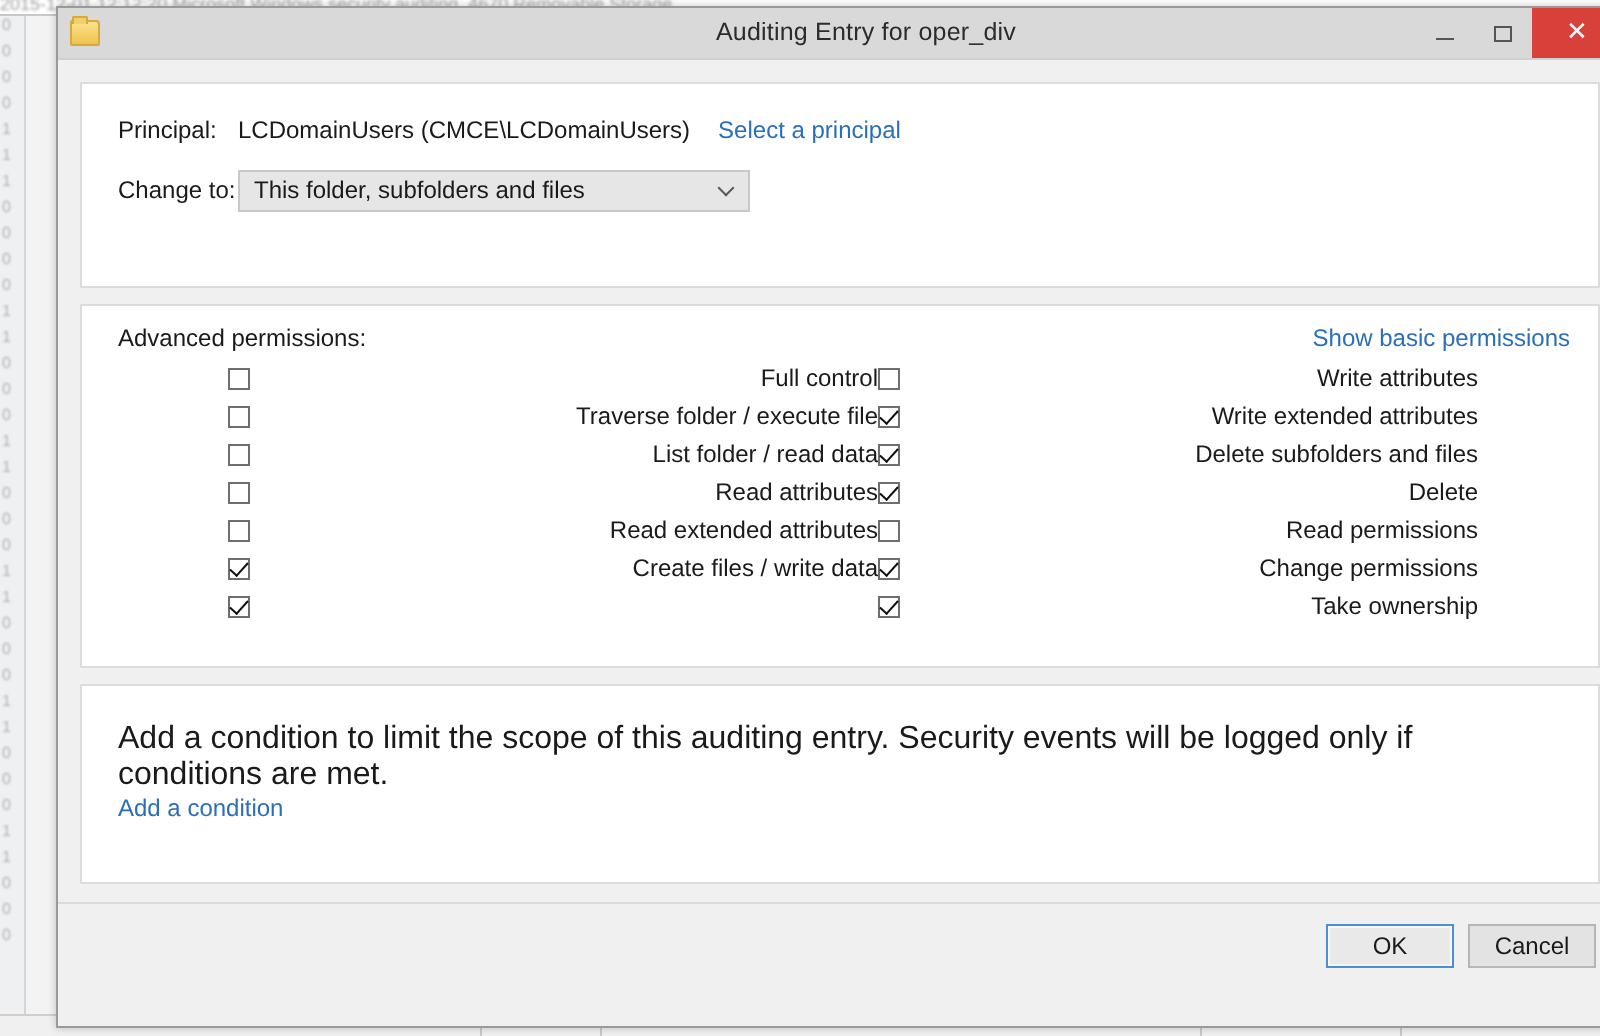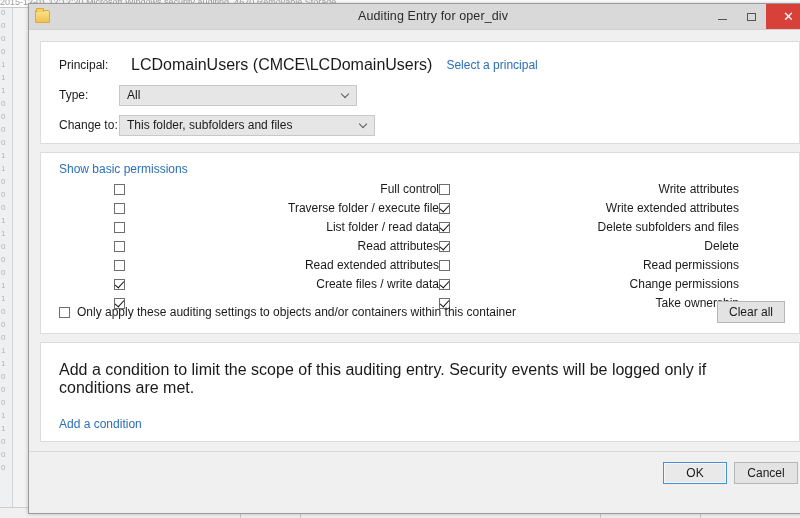--- a/index.html
+++ b/index.html
@@ -189,24 +189,23 @@
     margin-bottom: 10px;
     height: 20px;
   }
   .row .lbl {
     width: 60px;
     flex: 0 0 60px;
     font-size: 12px;
     color: #1a1a1a;
   }
   .principal-value {
-    font-size: 16px;
+    font-size: 12px;
     color: #1a1a1a;
     margin-right: 14px;
-    margin-left: 12px;
   }
   .link {
     color: #2a6fb8;
     font-size: 12px;
     cursor: pointer;
   }
 
   .combo {
     position: relative;
     height: 21px;
@@ -327,21 +326,20 @@
     margin-top: 8px;
     flex: 0 0 100px;
     height: 100px;
     padding: 18px 18px 0 18px;
   }
   .cond-text {
     font-size: 16px;
     color: #1a1a1a;
   }
   .cond-link {
-    margin-top: 20px;
     display: inline-block;
   }
 
   
   .footer {
     flex: 0 0 42px;
     height: 42px;
     background: #f0f0f0;
     border-top: 1px solid #dadada;
     margin: 9px -11px 0 -11px;
@@ -434,37 +432,31 @@
 
   <div class="client">
 
     <div class="panel panel-principal">
       <div class="row">
         <span class="lbl">Principal:</span>
         <span class="principal-value">LCDomainUsers (CMCE\LCDomainUsers)</span>
         <span class="link">Select a principal</span>
       </div>
       <div class="row">
-        <span class="lbl">Type:</span>
-        <div class="combo w1">
-          <span>All</span>
-          <span class="chev"></span>
-        </div>
-      </div>
-      <div class="row">
         <span class="lbl">Change to:</span>
         <div class="combo w2">
           <span>This folder, subfolders and files</span>
           <span class="chev"></span>
         </div>
       </div>
     </div>
 
     <div class="panel panel-perms">
       <div class="perm-head">
+        <span class="h">Advanced permissions:</span>
         <span class="link">Show basic permissions</span>
       </div>
 
       <div class="perm-cols">
         <div class="perm-col">
           <div class="cbrow">
             <span class="cb"></span>
             <span class="txt">Full control</span>
           </div>
           <div class="cbrow">
@@ -517,27 +509,20 @@
             <span class="cb checked"></span>
             <span class="txt">Change permissions</span>
           </div>
           <div class="cbrow">
             <span class="cb checked"></span>
             <span class="txt">Take ownership</span>
           </div>
         </div>
       </div>
 
-      <div class="perm-foot">
-        <div class="onlyapply">
-          <span class="cb"></span>
-          <span class="txt">Only apply these auditing settings to objects and/or containers within this container</span>
-        </div>
-        <div class="btn">Clear all</div>
-      </div>
     </div>
 
     <div class="panel panel-cond">
       <div class="cond-text">Add a condition to limit the scope of this auditing entry. Security events will be logged only if conditions are met.</div>
       <span class="link cond-link">Add a condition</span>
     </div>
 
     <div class="footer">
       <div class="btn primary">OK</div>
       <div class="btn">Cancel</div>

